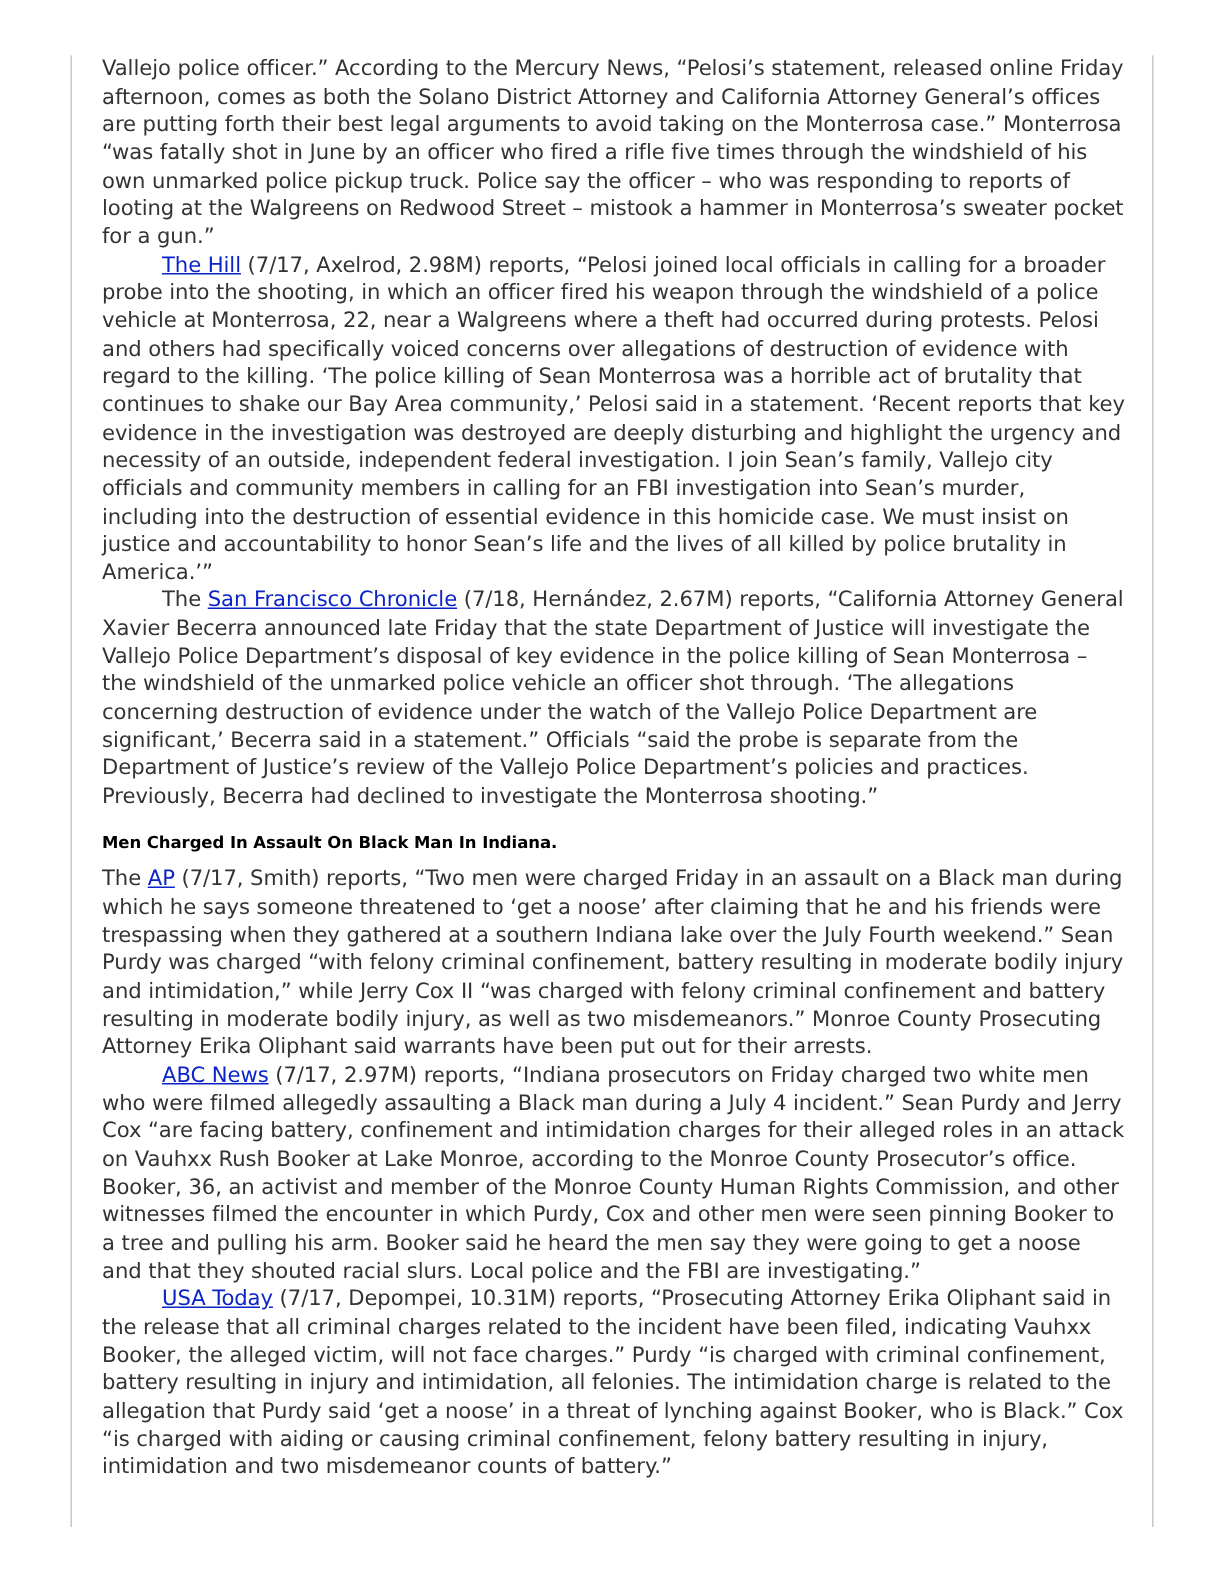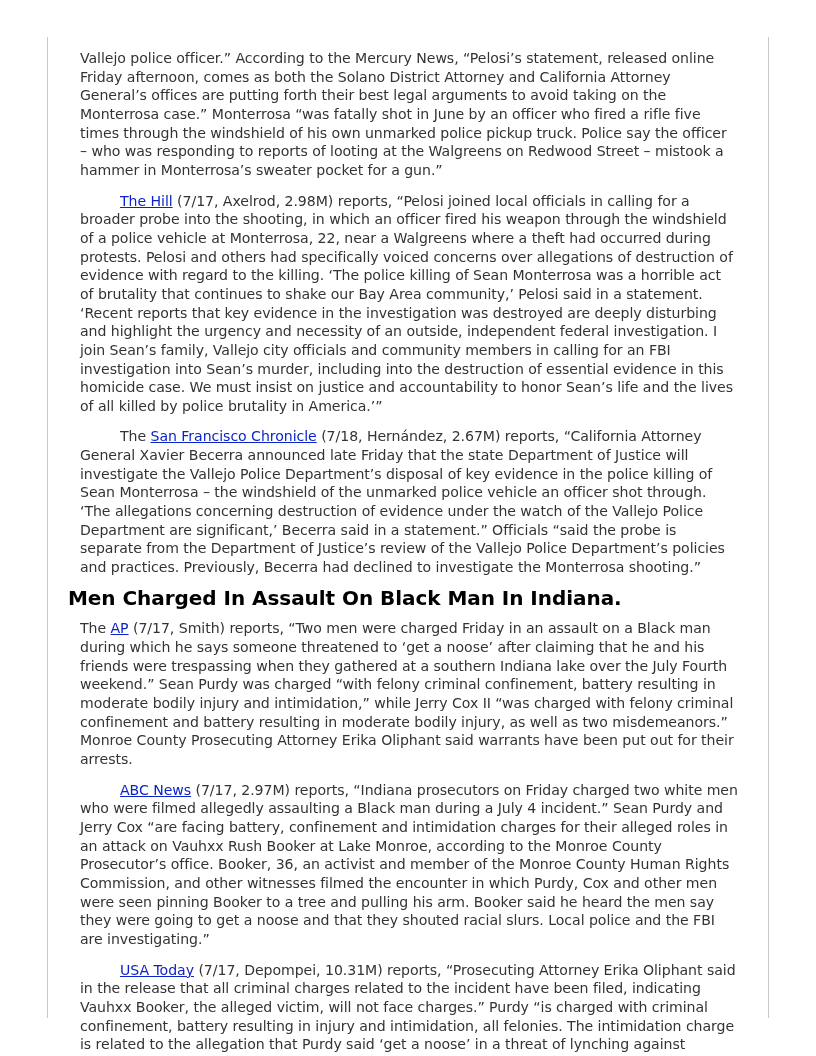--- a/index.html
+++ b/index.html
@@ -4,26 +4,26 @@
 <style>
   html, body { margin: 0; padding: 0; background: #ffffff; }
   body { width: 816px; height: 1056px; position: relative; overflow: hidden; }
   .rule-left { position: absolute; left: 47px; top: 37px; width: 1px; height: 981px; background: #c8c8c8; }
   .rule-right { position: absolute; left: 768px; top: 37px; width: 1px; height: 981px; background: #c8c8c8; }
   .content {
     position: absolute; left: 68px; top: 37px; width: 682px;
     font-family: "DejaVu Sans", sans-serif; font-size: 14.1px; line-height: 18.65px;
     color: #333333; letter-spacing: -0.05px;
   }
-  .content p { margin: 12px; }
+  .content p { margin: 0; }
   .indent { text-indent: 40px; }
   .content a { color: #0b24c8; }
   .headline {
     font-weight: bold; color: #000000; margin: 12px 0 6px 0 !important;
-    font-size: 20px; line-height: 18.65px;
+    font-size: 11px; line-height: 18.65px;
   }
 </style>
 </head>
 <body>
 
 <div class="rule-left"></div>
 <div class="rule-right"></div>
 
 <div class="content">
   <p>

